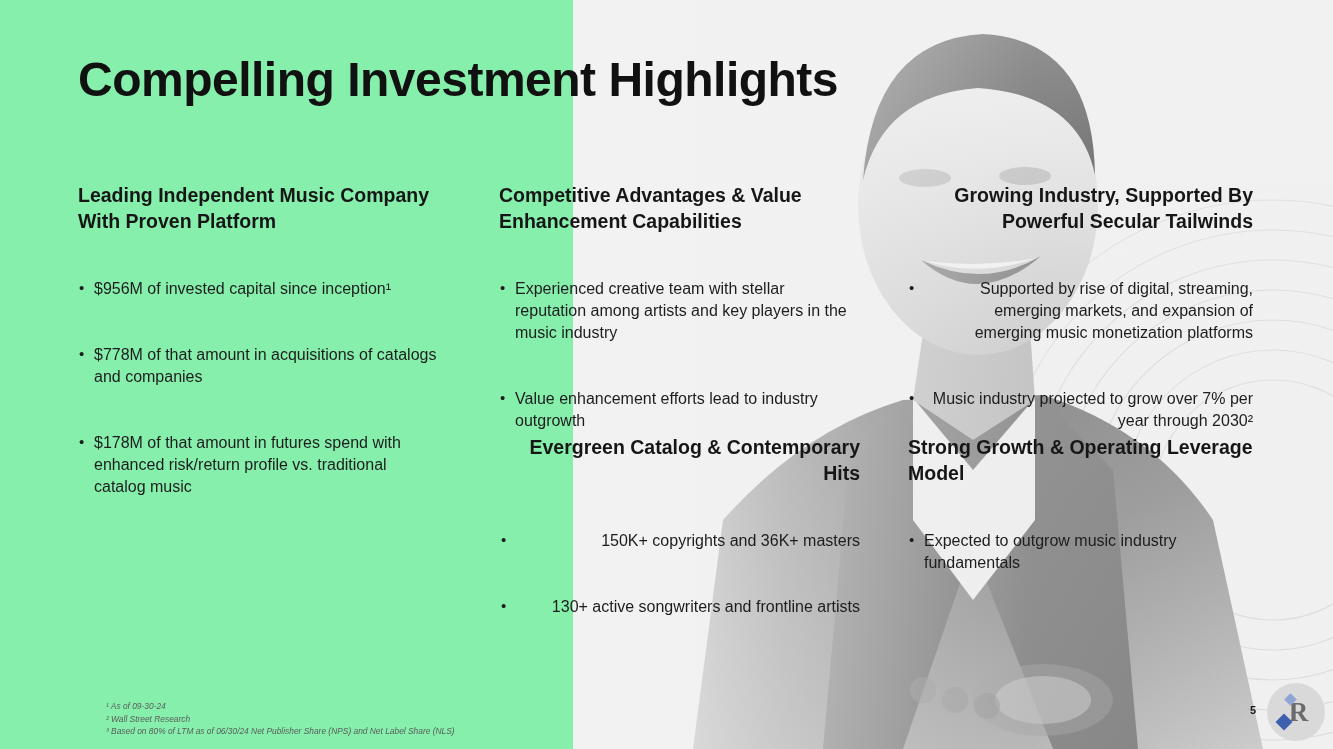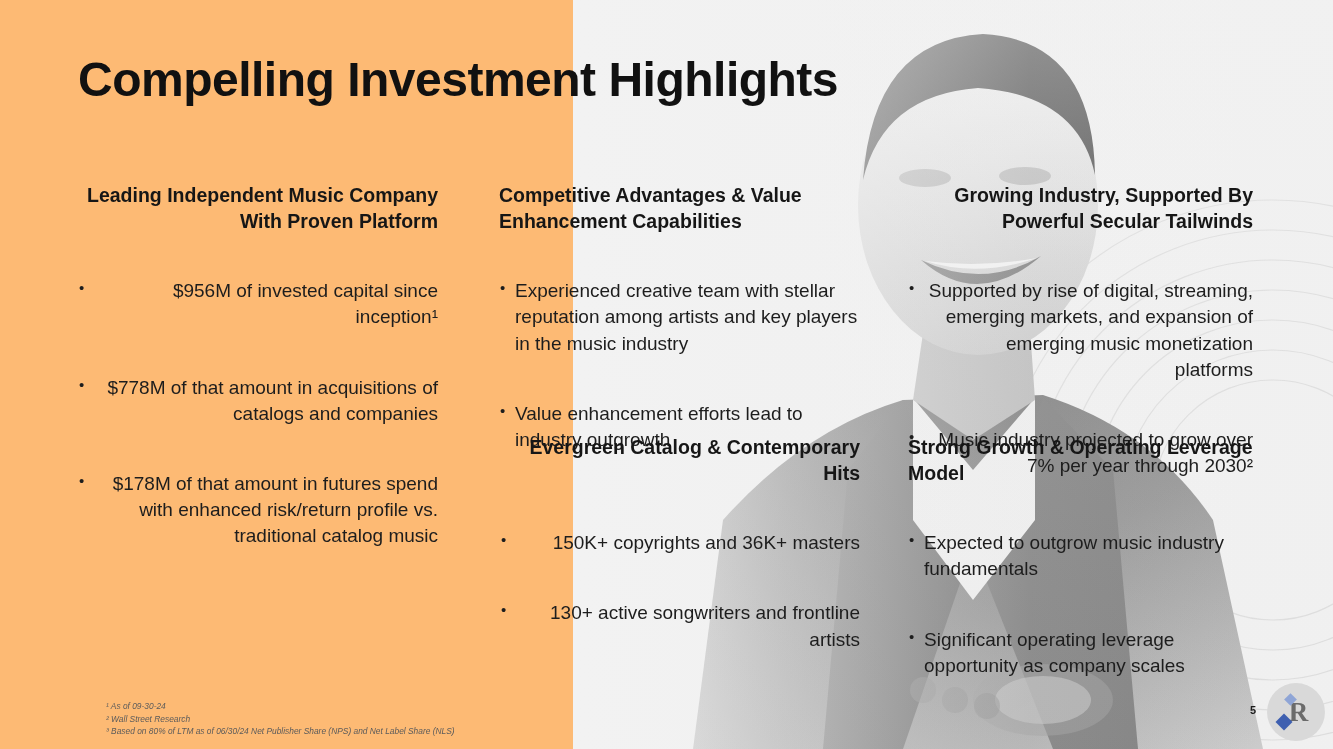--- a/index.html
+++ b/index.html
@@ -6,21 +6,21 @@
   html, body {
     width: 1333px;
     height: 749px;
     overflow: hidden;
     font-family: "Liberation Sans", sans-serif;
   }
   .slide {
     position: relative;
     width: 1333px;
     height: 749px;
-    background: #fdba74;
+    background: #86efac;
     overflow: hidden;
   }
 
   
   .bg-photo {
     position: absolute;
     top: 0;
     right: 0;
     width: 760px;
     height: 749px;
@@ -57,37 +57,37 @@
     font-size: 19.5px;
     font-weight: bold;
     color: #161616;
     line-height: 1.32;
     margin-bottom: 14px;
   }
   .block ul { list-style: none; }
   .block li {
     position: relative;
     padding-left: 16px;
-    font-size: 19px;
+    font-size: 16px;
     color: #1d1d1d;
     line-height: 1.37;
     margin-bottom: 14px;
     margin-top: 44px;
   }
   .block li:before {
     content: "•";
     position: absolute;
     left: 1px;
     top: 0;
     font-size: 15px;
     color: #1d1d1d;
   }
 
   
-  .b1 { left: 78px;  top: 8px;   width: 360px; text-align: right; }
+  .b1 { left: 78px;  top: 8px;   width: 360px; }
   .b2 { left: 499px; top: 8px;   width: 360px; }
   .b3 { left: 908px; top: 8px;   width: 345px; text-align: right; }
   .b4 { left: 78px;  top: 260px; width: 360px; }
   .b5 { left: 500px; top: 260px; width: 360px; text-align: right; }
   .b6 { left: 908px; top: 260px; width: 345px; }
 
   
   .footnotes {
     position: absolute;
     left: 78px;
@@ -259,21 +259,20 @@
       <ul>
         <li>150K+ copyrights and 36K+ masters</li>
         <li>130+ active songwriters and frontline artists</li>
       </ul>
     </section>
 
     <section class="block b6">
       <h3>Strong Growth &amp; Operating Leverage Model</h3>
       <ul>
         <li>Expected to outgrow music industry fundamentals</li>
-        <li>Significant operating leverage opportunity as company scales</li>
       </ul>
     </section>
 
   </div>
 
   <div class="footnotes">
     <div>¹ As of 09-30-24</div>
     <div>² Wall Street Research</div>
     <div>³ Based on 80% of LTM as of 06/30/24 Net Publisher Share (NPS) and Net Label Share (NLS)</div>
   </div>

